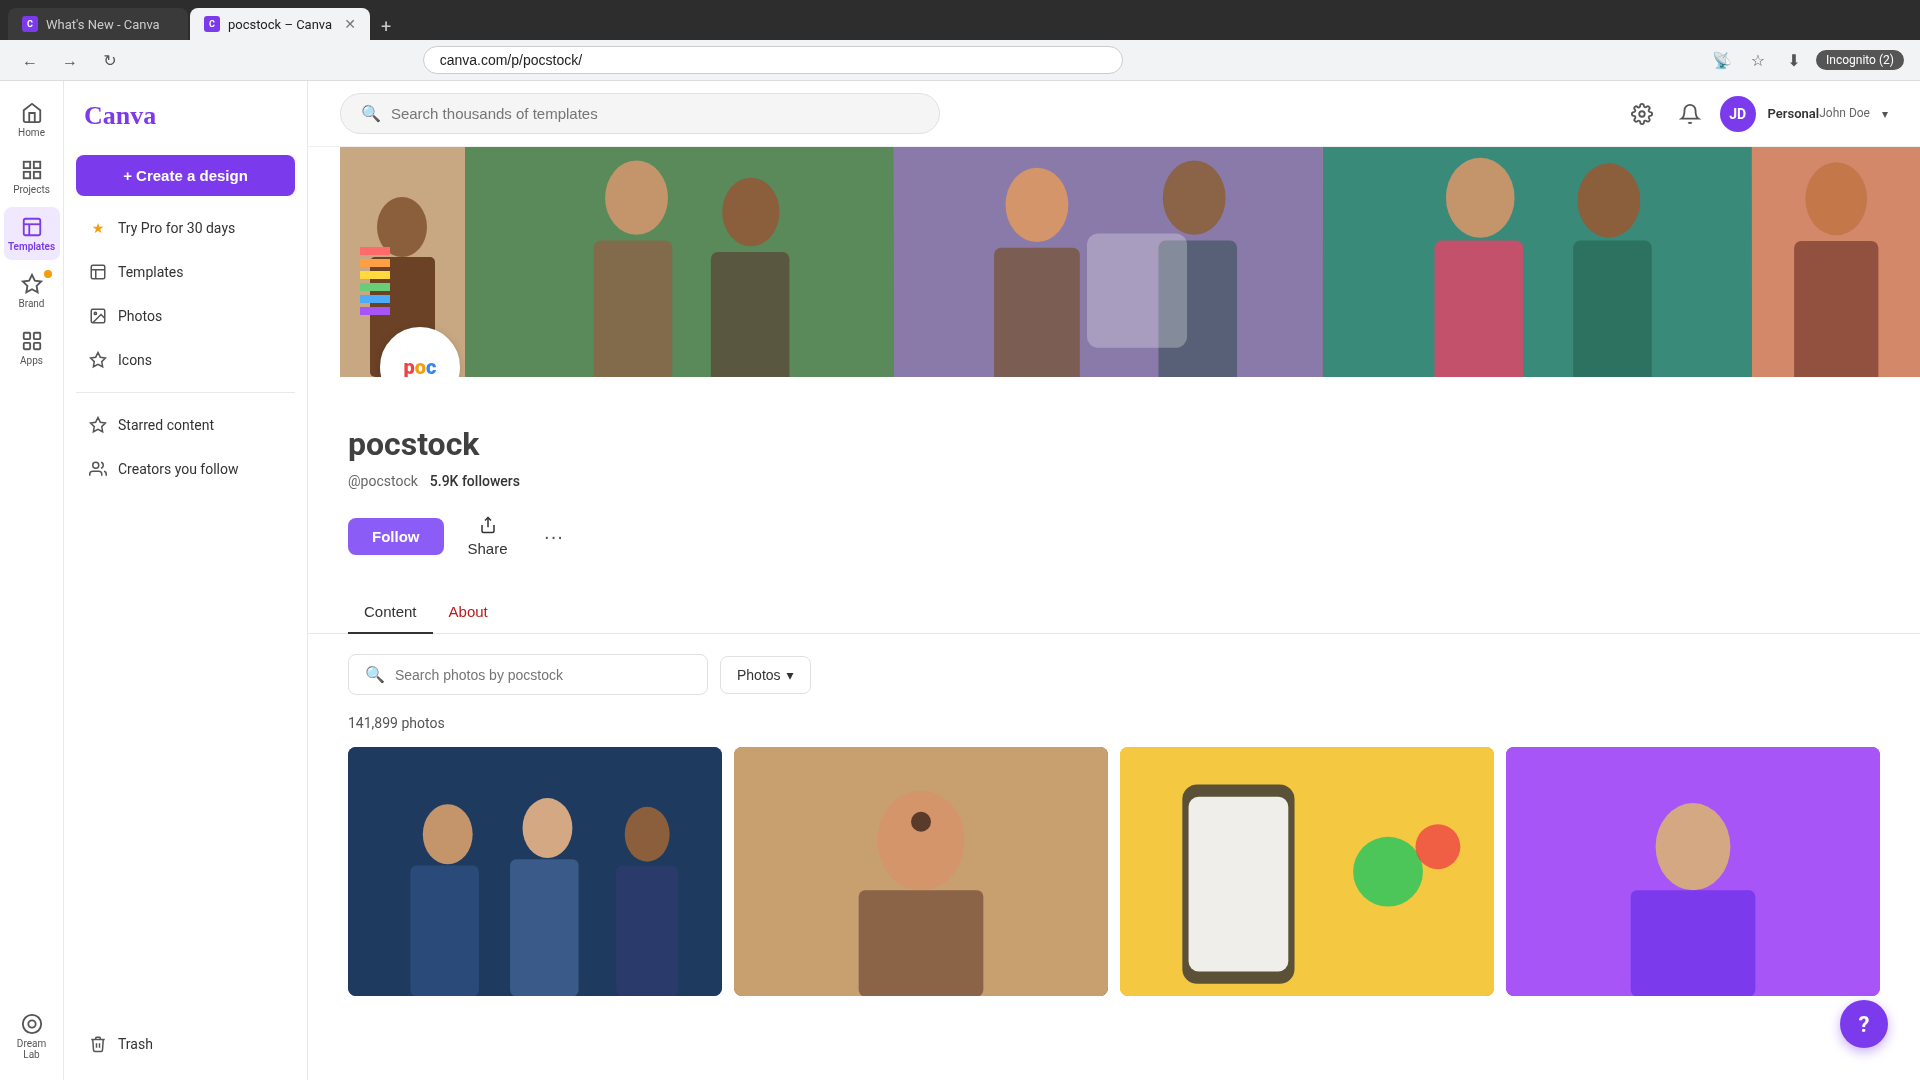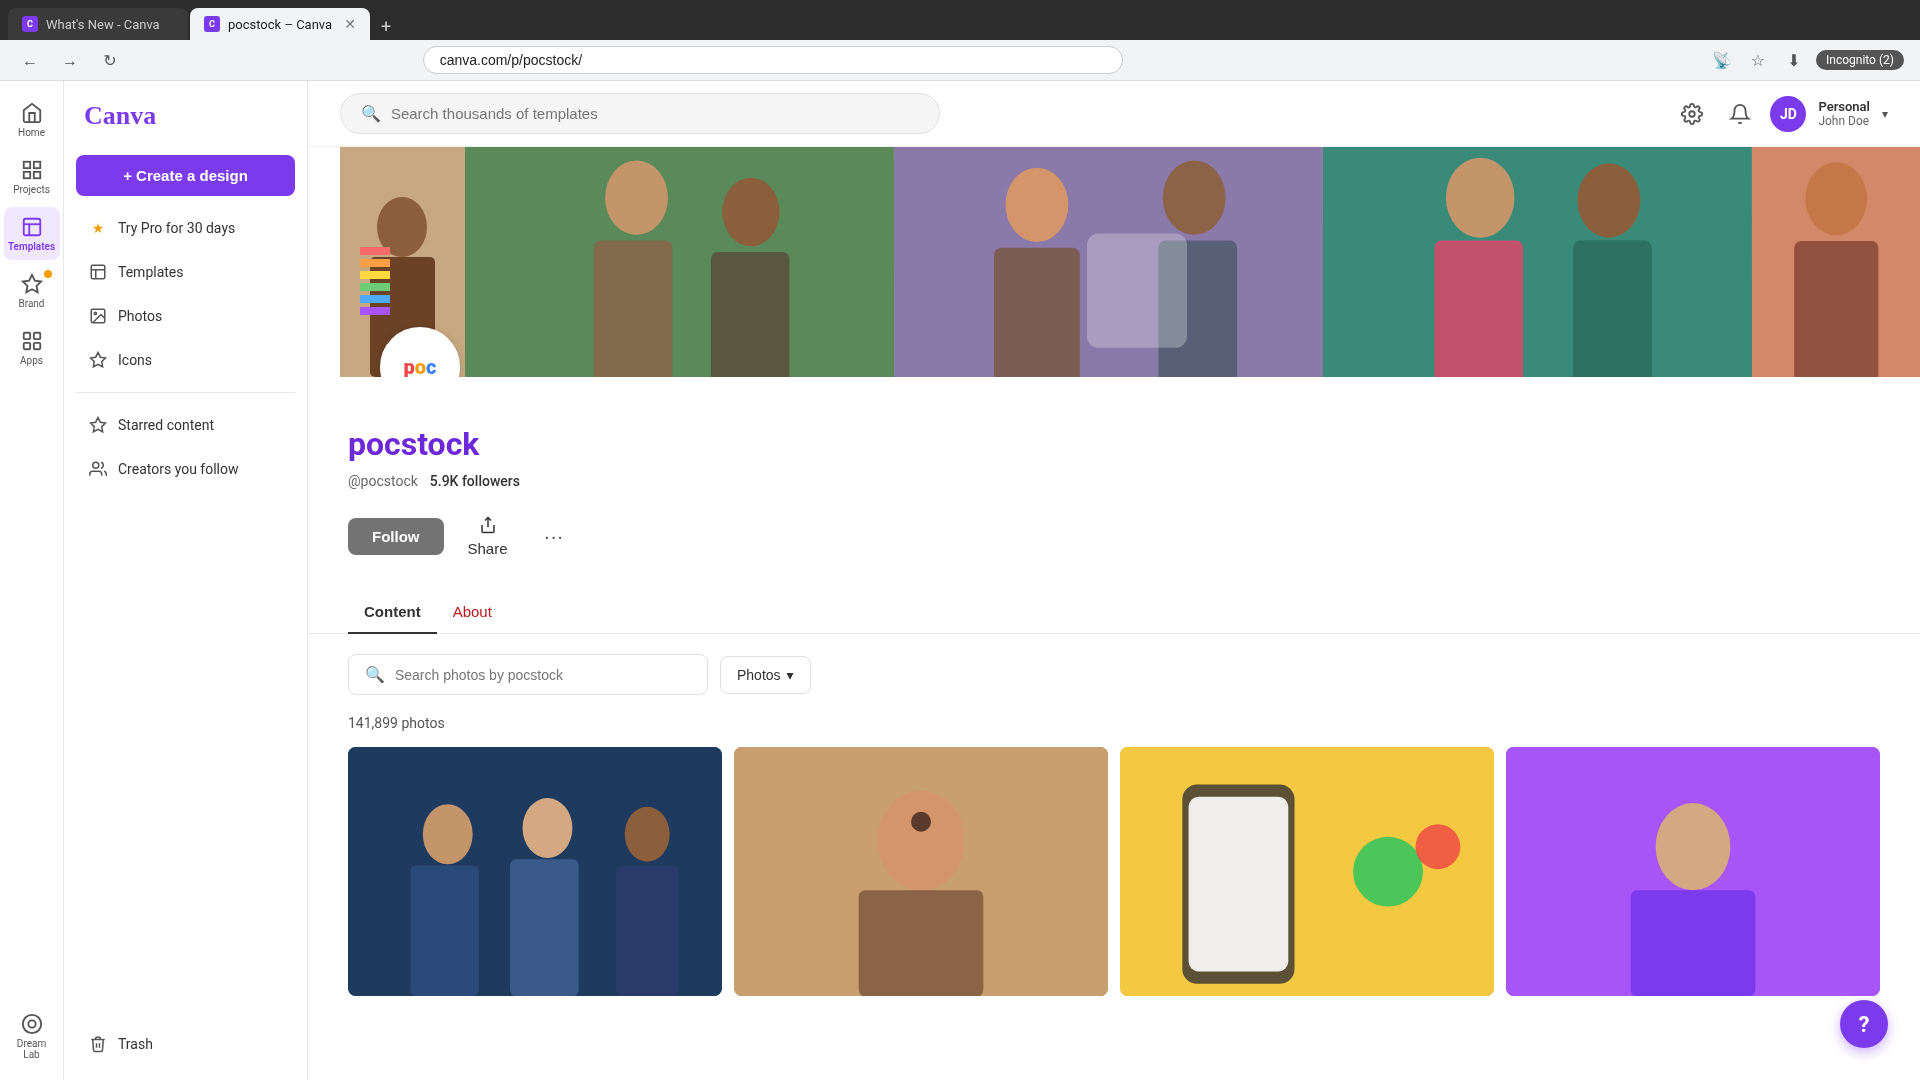--- a/index.html
+++ b/index.html
@@ -53,49 +53,49 @@
     .main-content { flex: 1; overflow-y: auto; background: #fff; }
 
     
     .main-header { display: flex; align-items: center; padding: 12px 32px; border-bottom: 1px solid #f0f0f0; gap: 16px; position: sticky; top: 0; background: #fff; z-index: 10; }
     .search-bar { flex: 1; max-width: 600px; background: #f5f5f5; border: 1px solid #e0e0e0; border-radius: 24px; padding: 10px 20px; display: flex; align-items: center; gap: 10px; }
     .search-bar input { border: none; background: transparent; font-size: 15px; color: #333; width: 100%; outline: none; }
     .search-icon { color: #888; font-size: 16px; }
     .header-actions { display: flex; align-items: center; gap: 12px; margin-left: auto; }
     .header-icon-btn { width: 36px; height: 36px; display: flex; align-items: center; justify-content: center; border-radius: 50%; cursor: pointer; color: #555; font-size: 18px; }
     .user-avatar { width: 36px; height: 36px; background: #7c3aed; border-radius: 50%; display: flex; align-items: center; justify-content: center; color: #fff; font-weight: 700; font-size: 14px; cursor: pointer; }
-    .user-info { display: flex; flex-direction: column; cursor: pointer; }
+    .user-info { display: flex; flex-direction: row; cursor: pointer; }
     .user-type { font-size: 13px; color: #333; font-weight: 600; }
     .user-name { font-size: 12px; color: #666; }
     .dropdown-arrow { color: #555; font-size: 12px; cursor: pointer; }
 
     
     .creator-hero { position: relative; overflow: hidden; }
     .hero-images { display: flex; height: 230px; }
     .hero-img { flex: 1; overflow: hidden; position: relative; }
 
     .creator-logo { position: absolute; bottom: -30px; left: 40px; width: 80px; height: 80px; border-radius: 50%; background: #fff; display: flex; align-items: center; justify-content: center; border: 3px solid #fff; box-shadow: 0 2px 8px rgba(0,0,0,0.15); z-index: 5; }
     .poc-logo { font-size: 20px; font-weight: 900; }
     .poc-p { color: #ef4444; }
     .poc-o { color: #f59e0b; }
     .poc-c { color: #3b82f6; }
 
     .creator-info { padding: 48px 40px 16px; }
-    .creator-name { font-size: 32px; font-weight: 700; color: #6d28d9; margin-bottom: 8px; }
+    .creator-name { font-size: 32px; font-weight: 700; color: #404040; margin-bottom: 8px; }
     .creator-handle { font-size: 14px; color: #666; display: inline; margin-right: 8px; }
     .creator-followers { font-size: 14px; color: #333; font-weight: 500; }
     .creator-actions { display: flex; align-items: center; gap: 12px; margin-top: 16px; }
-    .follow-btn { background: #737373; color: #fff; border: none; border-radius: 8px; padding: 10px 24px; font-size: 15px; font-weight: 600; cursor: pointer; }
+    .follow-btn { background: #8b5cf6; color: #fff; border: none; border-radius: 8px; padding: 10px 24px; font-size: 15px; font-weight: 600; cursor: pointer; }
     .share-btn { display: flex; align-items: center; gap: 6px; background: transparent; border: none; font-size: 15px; color: #333; cursor: pointer; padding: 10px 12px; border-radius: 8px; flex-direction: column; }
     .more-btn { background: transparent; border: none; font-size: 20px; color: #555; cursor: pointer; padding: 8px 12px; border-radius: 8px; }
 
     
     .content-tabs { display: flex; gap: 0; border-bottom: 1px solid #e8e8e8; padding: 0 40px; margin-top: 8px; }
     .tab-btn { padding: 12px 16px; font-size: 15px; color: #b91c1c; border: none; background: transparent; cursor: pointer; border-bottom: 2px solid transparent; margin-bottom: -1px; }
-    .tab-btn.active { color: #333; font-weight: 700; border-bottom: 2px solid #333; }
+    .tab-btn.active { color: #333; font-weight: 400; border-bottom: 2px solid #333; }
 
     
     .content-controls { display: flex; align-items: center; gap: 12px; padding: 20px 40px; }
     .photo-search { flex: 0 0 360px; background: #fff; border: 1px solid #e0e0e0; border-radius: 8px; padding: 10px 16px; display: flex; align-items: center; gap: 10px; }
     .photo-search input { border: none; background: transparent; font-size: 14px; color: #333; width: 100%; outline: none; }
     .filter-btn { display: flex; align-items: center; gap: 6px; background: #fff; border: 1px solid #e0e0e0; border-radius: 8px; padding: 10px 16px; font-size: 14px; color: #333; cursor: pointer; }
 
     .photo-count { padding: 0 40px; font-size: 14px; color: #555; margin-bottom: 16px; }
 
     

